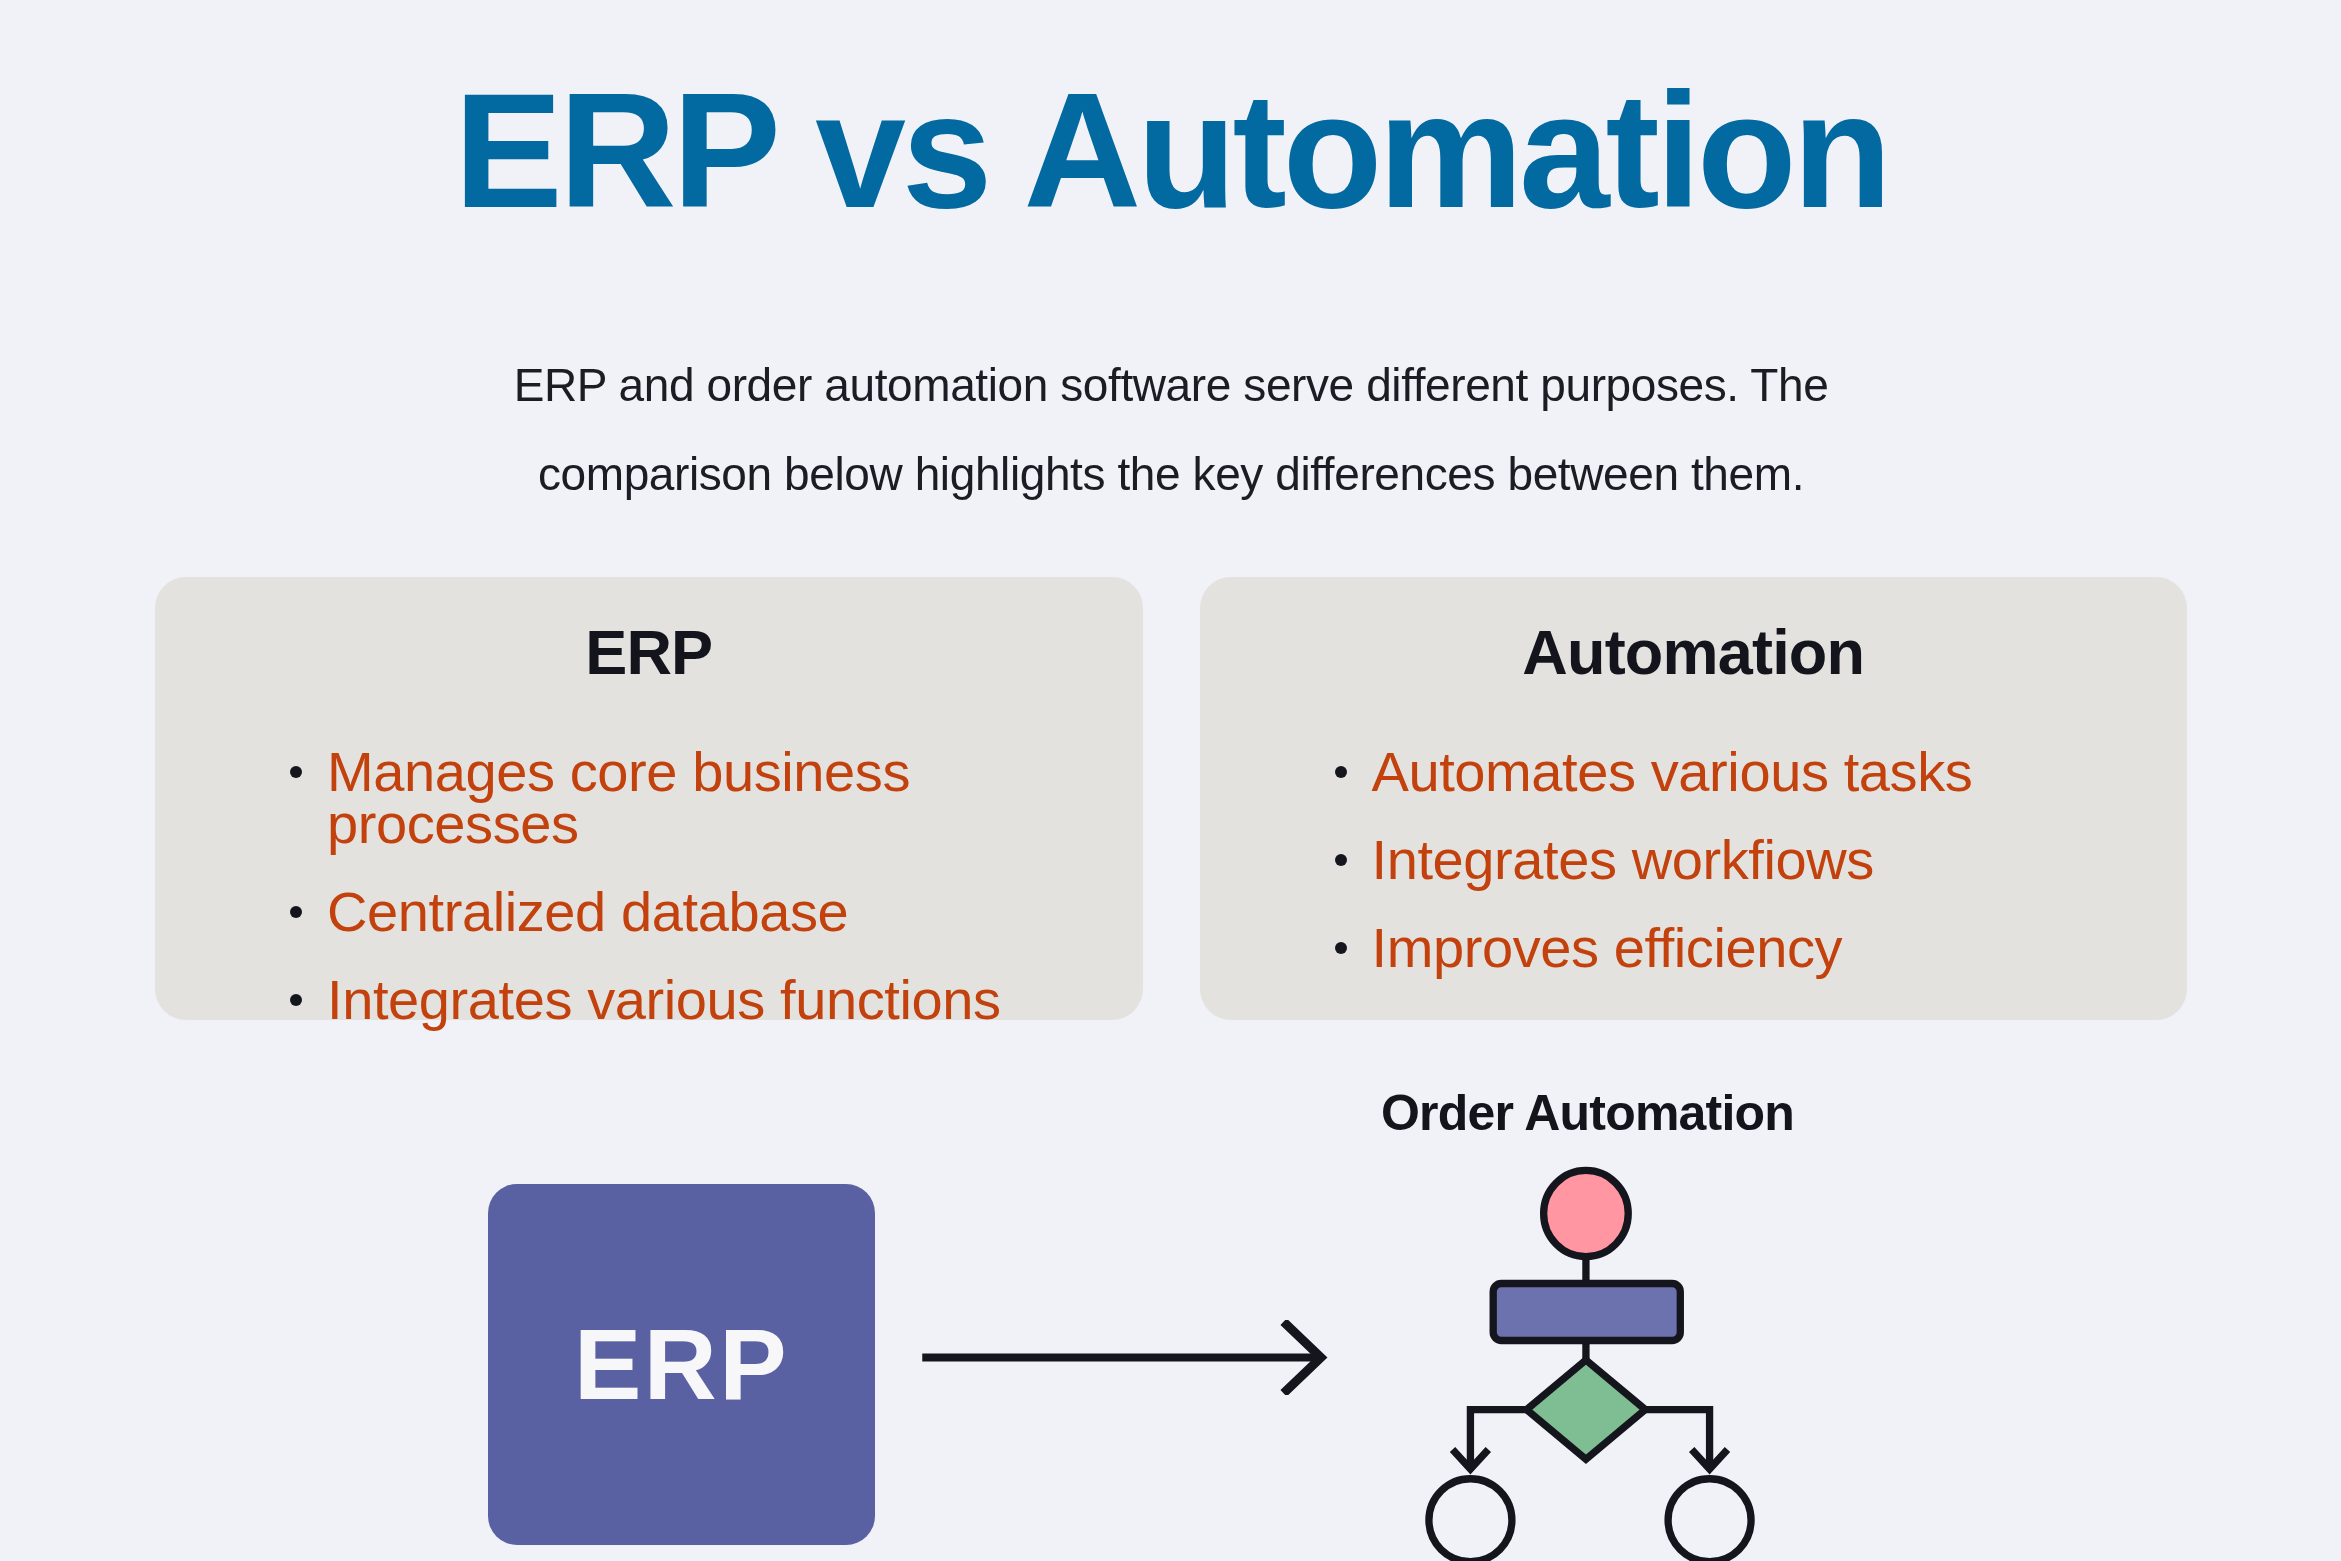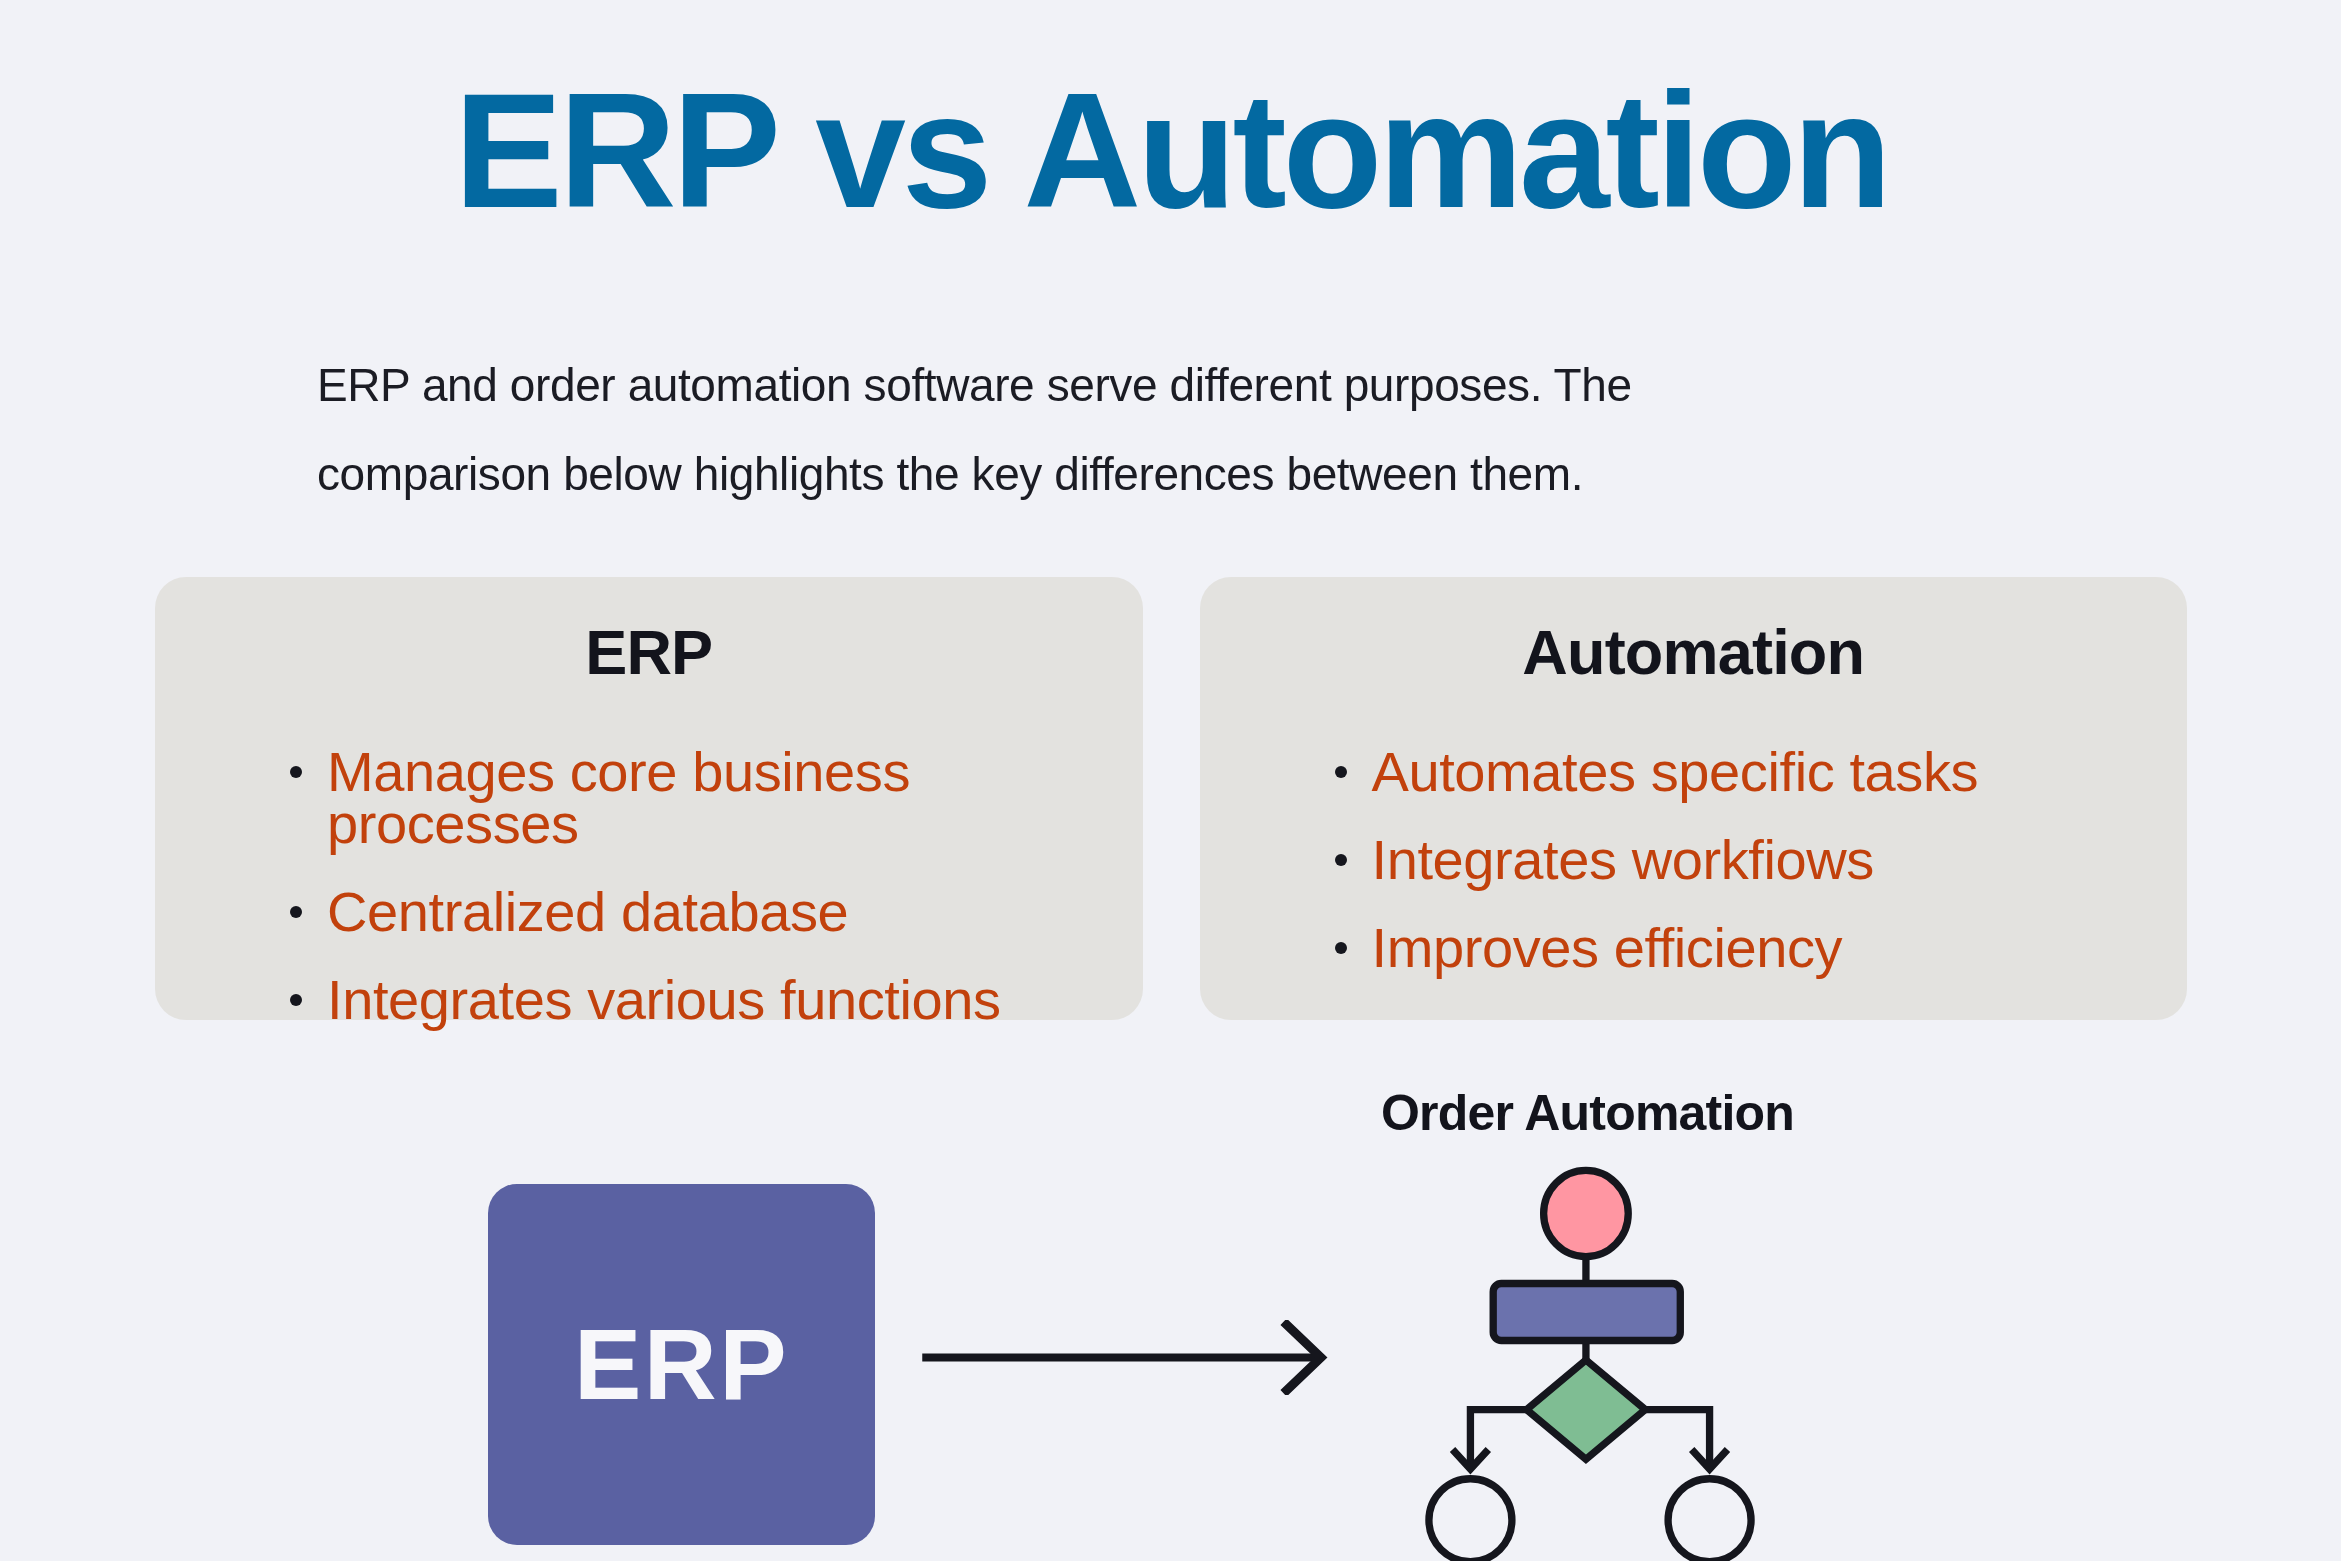--- a/index.html
+++ b/index.html
@@ -19,21 +19,21 @@
     font-size: 163px;
     line-height: 1;
     font-weight: 800;
     letter-spacing: -4.1px;
     color: #0369a1;
   }
 
   .page-subtitle {
     margin: 45px auto 0;
     max-width: 1708px;
-    text-align: left;
+    text-align: center;
     font-size: 46px;
     line-height: 89px;
     letter-spacing: -0.4px;
     color: #1b1c24;
   }
 
   .cards-row {
     display: flex;
     gap: 57px;
     padding: 0 155px;
@@ -135,21 +135,21 @@
     <ul class="card-bullets">
       <li>Manages core business processes</li>
       <li>Centralized database</li>
       <li>Integrates various functions</li>
     </ul>
   </div>
 
   <div class="card">
     <h2 class="card-title">Automation</h2>
     <ul class="card-bullets">
-      <li>Automates specific tasks</li>
+      <li>Automates various tasks</li>
       <li>Integrates workfiows</li>
       <li>Improves efficiency</li>
     </ul>
   </div>
 
 </div>
 
 <div class="bottom-section">
 
   <div class="flow-label label-order">Order Automation</div>

